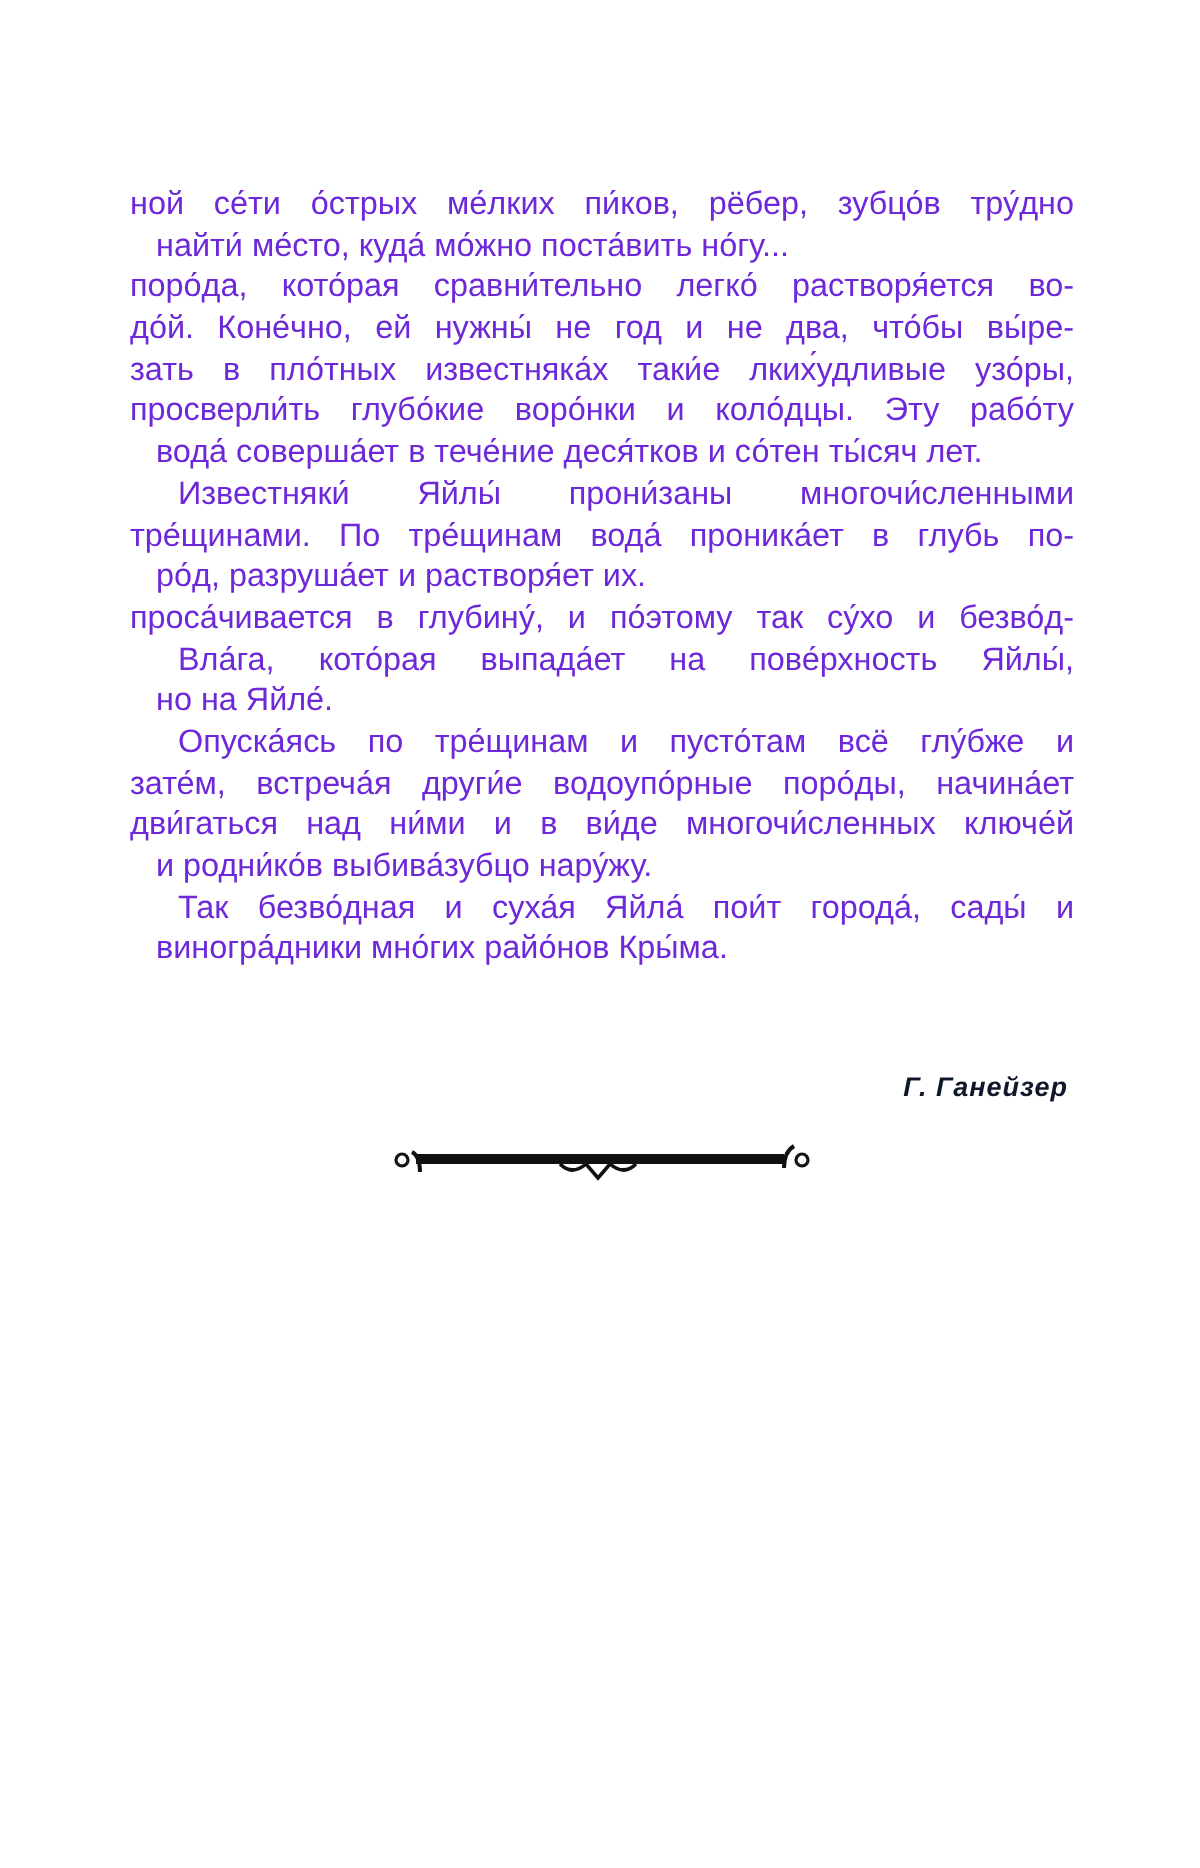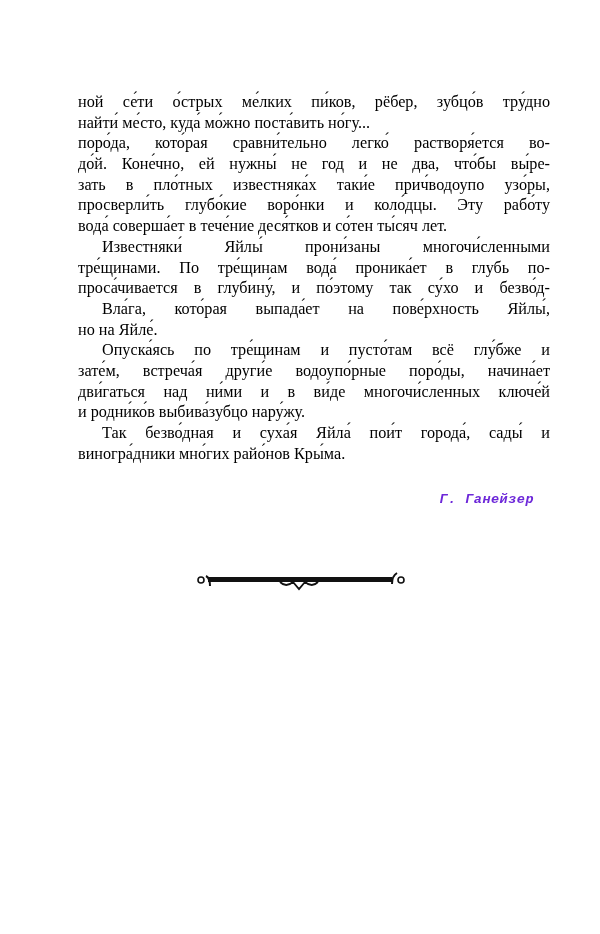--- a/index.html
+++ b/index.html
@@ -1,47 +1,48 @@
 <!DOCTYPE html>
 <html><head>
 <meta charset="utf-8">
 <style>
   html, body { margin: 0; padding: 0; background: #fff; }
   body { width: 600px; height: 934px; position: relative; overflow: hidden; }
   .page {
-    position: absolute; left: 78px; top: 92px; width: 472px;
-    font-family: Liberation Serif, serif;
-    font-size: 16.2px; color: #000000; line-height: 20.7px;
+    position: absolute; left: 65px; top: 92px; width: 472px;
+    font-family: Liberation Sans, sans-serif;
+    font-size: 16.2px; color: #6d28d9; line-height: 20.7px;
   }
   .line { display: block; white-space: nowrap; text-align: justify; text-align-last: justify; height: 20.7px; }
-  .line.last { text-align-last: left; }
+  .line.last { text-align-last: left; margin-left: 13px; }
   .line.indent { padding-left: 24px; }
   .sig {
-    position: absolute; top: 492px; right: 66px;
-    font-family: Liberation Mono, monospace; font-style: italic; font-weight: bold;
-    font-size: 13.5px; color: #6d28d9; letter-spacing: 0.5px;
+    position: absolute; top: 536px; right: 66px;
+    font-family: Liberation Sans, sans-serif; font-style: italic; font-weight: bold;
+    font-size: 13.5px; color: #0f172a; letter-spacing: 0.5px;
   }
   .ornament { position: absolute; left: 196px; top: 568px; width: 210px; height: 24px; }
 </style>
 </head>
 <body>
 
 <div class="page">
 
   <span class="line">ной се́ти о́стрых ме́лких пи́ков, рёбер, зубцо́в тру́дно</span>
   <span class="line last">найти́ ме́сто, куда́ мо́жно поста́вить но́гу...</span>
 
   <span class="line">поро́да, кото́рая сравни́тельно легко́ растворя́ется во-</span>
   <span class="line">до́й. Коне́чно, ей нужны́ не год и не два, что́бы вы́ре-</span>
-  <span class="line">зать в пло́тных известняка́х таки́е прич́водоупо узо́ры,</span>
+  <span class="line">зать в пло́тных известняка́х таки́е лких́удливые узо́ры,</span>
   <span class="line">просверли́ть глубо́кие воро́нки и коло́дцы. Эту рабо́ту</span>
   <span class="line last">вода́ соверша́ет в тече́ние деся́тков и со́тен ты́сяч лет.</span>
 
   <span class="line indent">Известняки́ Яйлы́ прони́заны многочи́сленными</span>
   <span class="line">тре́щинами. По тре́щинам вода́ проника́ет в глубь по-</span>
+  <span class="line last">ро́д, разруша́ет и растворя́ет их.</span>
 
   <span class="line">проса́чивается в глубину́, и по́этому так су́хо и безво́д-</span>
   <span class="line indent">Вла́га, кото́рая выпада́ет на пове́рхность Яйлы́,</span>
   <span class="line last">но на Яйле́.</span>
 
   <span class="line indent">Опуска́ясь по тре́щинам и пусто́там всё глу́бже и</span>
   <span class="line">зате́м, встреча́я други́е водоупо́рные поро́ды, начина́ет</span>
   <span class="line">дви́гаться над ни́ми и в ви́де многочи́сленных ключе́й</span>
   <span class="line last">и родни́ко́в выбива́зубцо нару́жу.</span>
 

